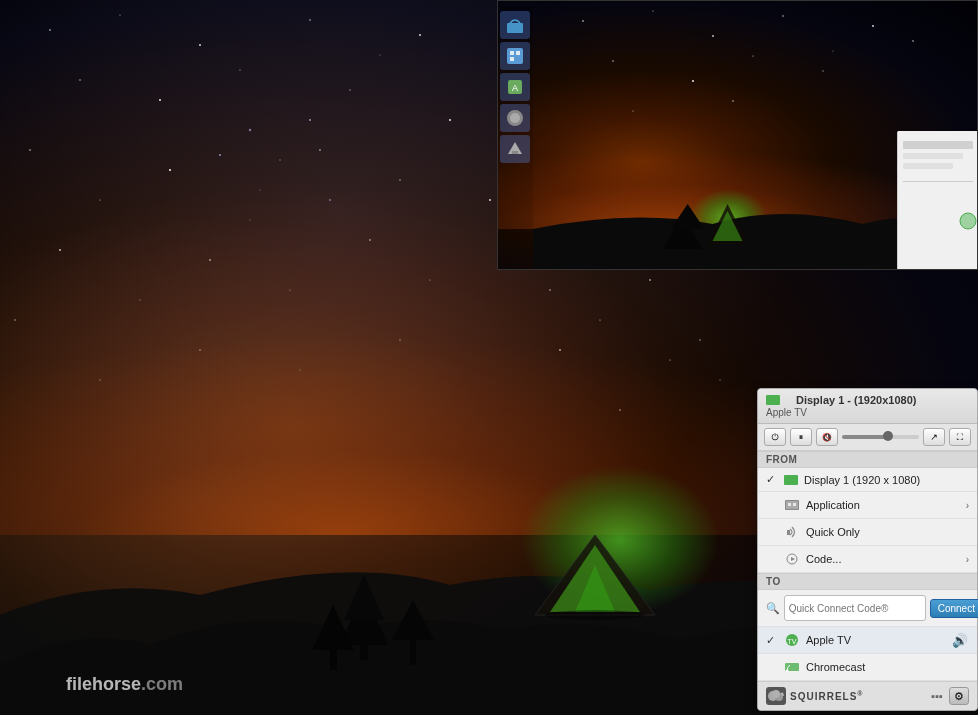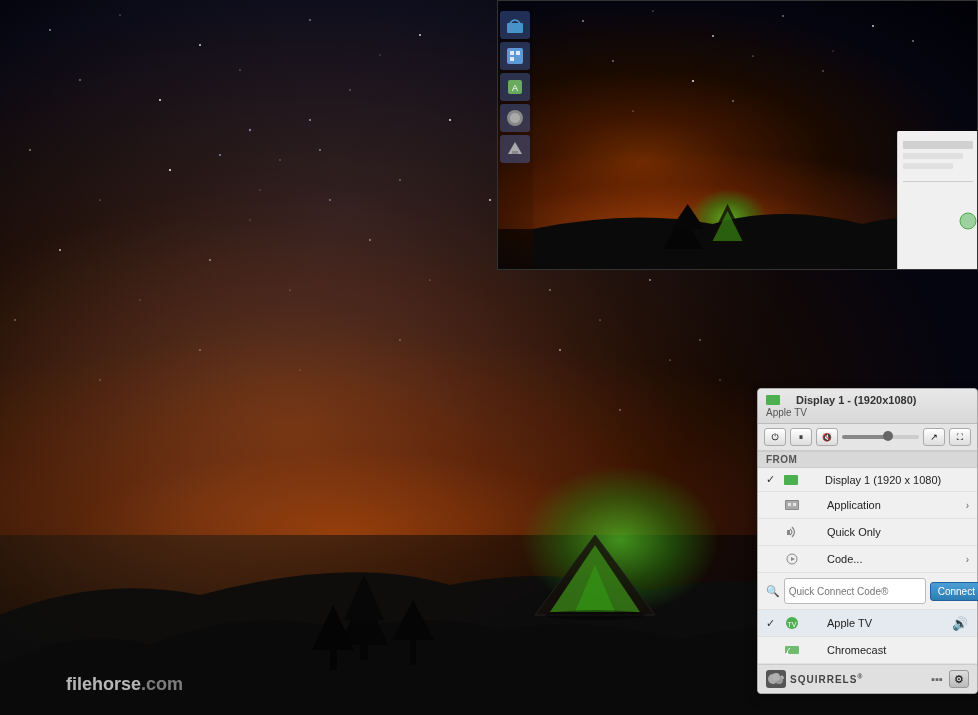--- a/index.html
+++ b/index.html
@@ -227,21 +227,20 @@
     .menu-item .item-icon {
       width: 16px; height: 16px;
       flex-shrink: 0;
       display: flex; align-items: center; justify-content: center;
     }
 
     .menu-item .item-label {
       flex: 1;
       font-size: 11px;
       color: #222;
-      margin-left: 21px;
     }
 
     .menu-item .arrow {
       font-size: 10px;
       color: #666;
     }
 
     
     .quick-connect-row {
       padding: 5px 8px;
@@ -563,20 +562,21 @@
     <span class="item-icon">
       <svg width="12" height="12" xmlns="http://www.w3.org/2000/svg">
         <circle cx="6" cy="6" r="5" fill="none" stroke="#888" stroke-width="1"></circle>
         <polygon points="5,4 5,8 9,6" fill="#888"></polygon>
       </svg>
     </span>
     <span class="item-label">Code...</span>
     <span class="arrow">›</span>
   </div>
 
+  <div class="section-label">TO</div>
 
   <div class="quick-connect-row">
     <span style="font-size:11px;color:#888;">🔍</span>
     <input class="quick-connect-input" type="text" placeholder="Quick Connect Code®" style="">
     <button class="connect-btn">Connect</button>
   </div>
 
   <div class="menu-item active-item">
     <span class="check-mark">✓</span>
     <span class="item-icon">

